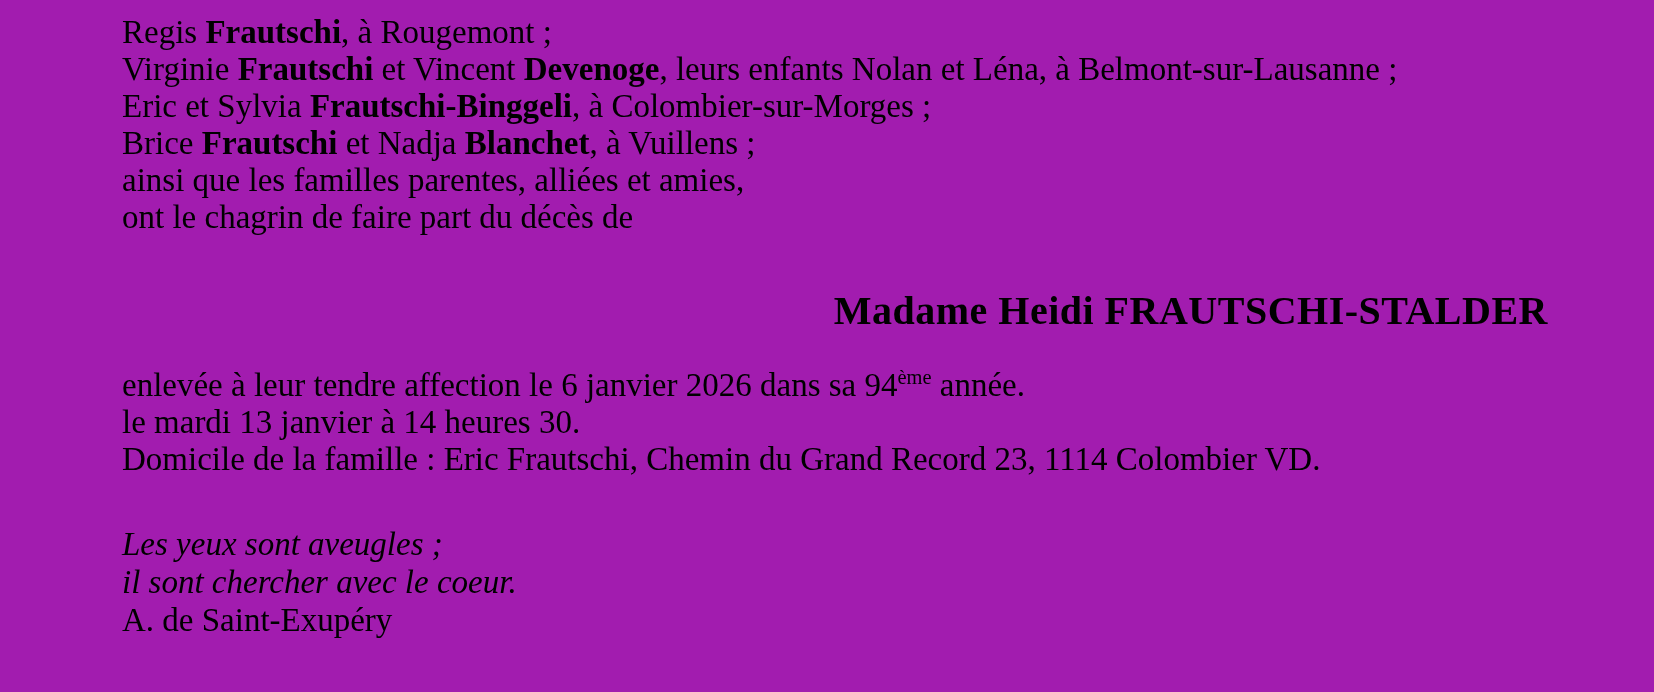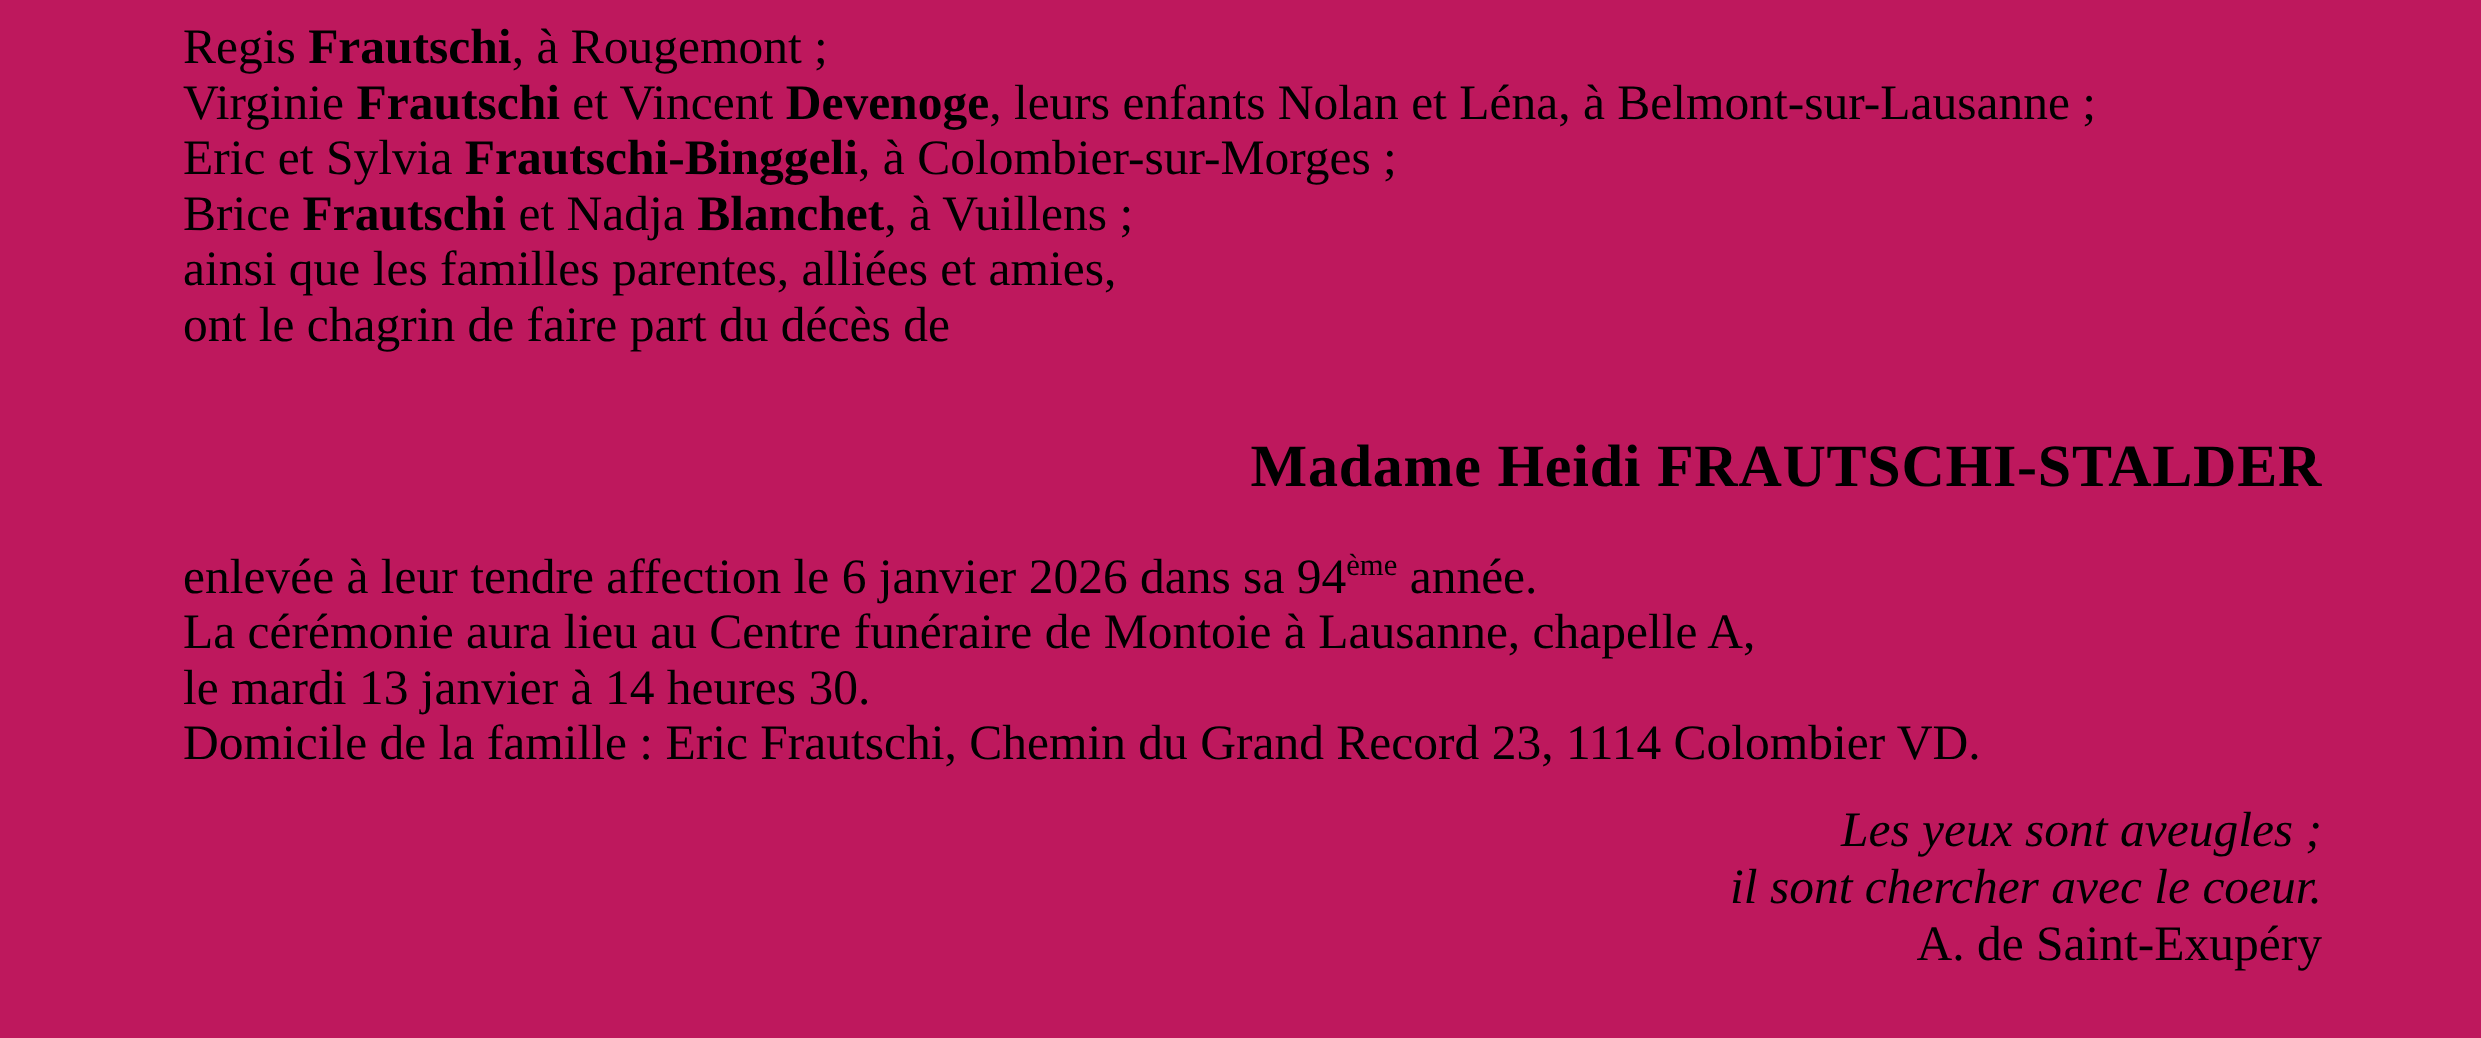--- a/index.html
+++ b/index.html
@@ -12,21 +12,21 @@
     height: 692px;
     overflow: hidden;
     color: #000000;
     font-family: "Liberation Serif", "DejaVu Serif", serif;
   }
   .document {
     box-sizing: border-box;
     width: 1654px;
     height: 692px;
     padding: 14px 106px 0 122px;
-    background: #be185d;
+    background: #a21caf;
   }
   .line {
     margin: 0;
     font-size: 33px;
     line-height: 37px;
     white-space: nowrap;
   }
   .seg-bold { font-weight: bold; }
   .seg-italic { font-style: italic; }
   sup.seg-sup {
@@ -38,22 +38,21 @@
   .title {
     margin: 53px 0 0 0;
     text-align: right;
     font-size: 40px;
     line-height: 44px;
     font-weight: bold;
     letter-spacing: 0.5px;
   }
   .details { margin-top: 34px; }
   .quote {
-    margin-top: 20px;
-    text-align: right;
+    margin-top: 47px;
   }
   .quote .line { line-height: 38px; }
 </style>
 </head>
 <body>
 
 <div class="document">
 
   <div class="family">
       <p class="line"><span>Regis </span><span class="seg-bold">Frautschi</span><span>, à Rougemont ;</span></p>
@@ -61,21 +60,20 @@
       <p class="line"><span>Eric et Sylvia </span><span class="seg-bold">Frautschi-Binggeli</span><span>, à Colombier-sur-Morges ;</span></p>
       <p class="line"><span>Brice </span><span class="seg-bold">Frautschi</span><span> et Nadja </span><span class="seg-bold">Blanchet</span><span>, à Vuillens ;</span></p>
       <p class="line"><span>ainsi que les familles parentes, alliées et amies,</span></p>
       <p class="line"><span>ont le chagrin de faire part du décès de</span></p>
     </div>
 
   <h1 class="title">Madame Heidi FRAUTSCHI-STALDER</h1>
 
   <div class="details">
       <p class="line"><span>enlevée à leur tendre affection le 6 janvier 2026 dans sa 94</span><sup class="seg-sup">ème</sup><span> année.</span></p>
-      <p class="line"><span>La cérémonie aura lieu au Centre funéraire de Montoie à Lausanne, chapelle A,</span></p>
       <p class="line"><span>le mardi 13 janvier à 14 heures 30.</span></p>
       <p class="line"><span>Domicile de la famille : Eric Frautschi, Chemin du Grand Record 23, 1114 Colombier VD.</span></p>
     </div>
 
   <div class="quote">
       <p class="line"><span class="seg-italic">Les yeux sont aveugles ;</span></p>
       <p class="line"><span class="seg-italic">il sont chercher avec le coeur.</span></p>
       <p class="line"><span>A. de Saint-Exupéry</span></p>
     </div>
 

